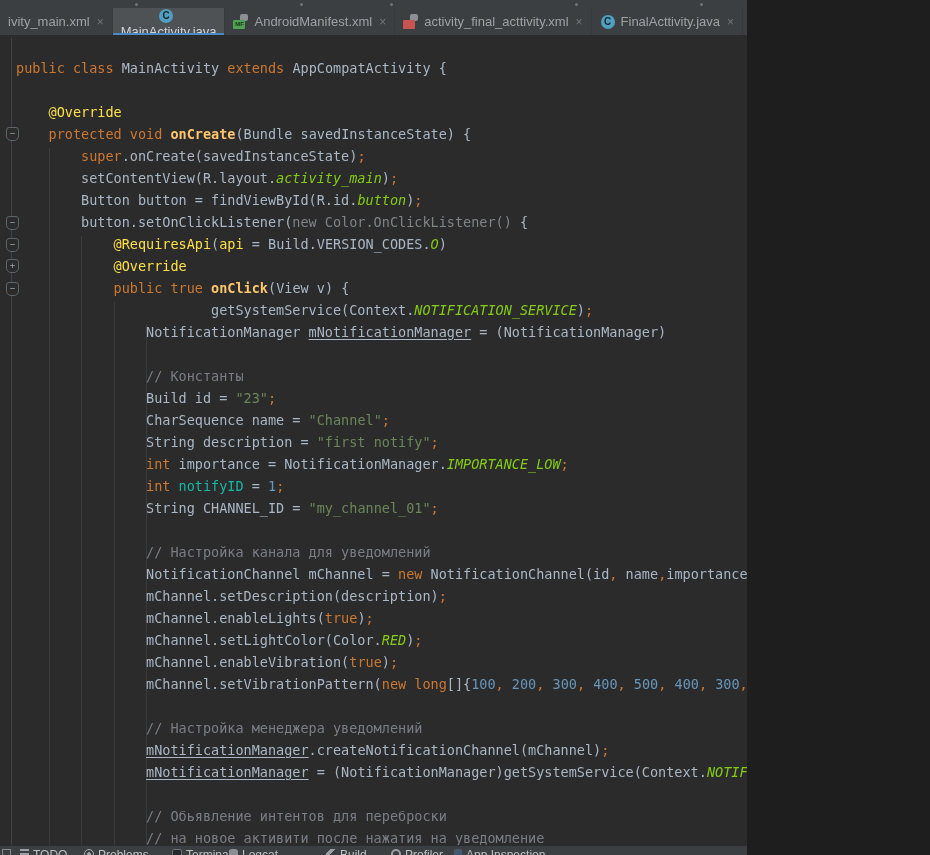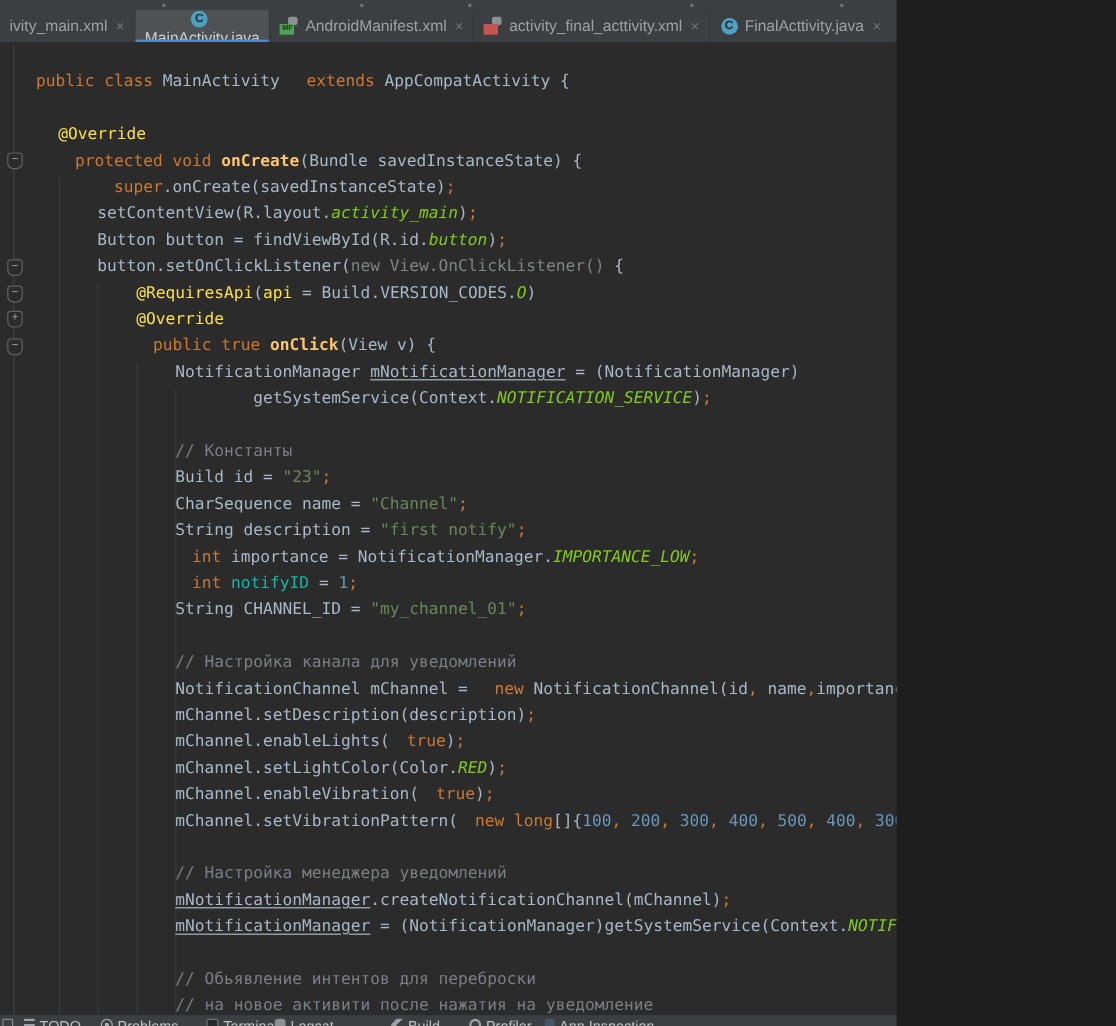--- a/index.html
+++ b/index.html
@@ -35,21 +35,21 @@
       background:#C75450;border-radius:1px;}
 
   
   #editor{position:absolute;top:35px;left:0;width:930px;height:810px;background:#2B2B2B;overflow:hidden;}
   .vline{position:absolute;width:1px;background:#3E4244;}
   .ig{position:absolute;width:1px;background:#383C3E;}
   .mguide{position:absolute;left:814px;top:0;height:810px;width:2px;background:#242628;}
   #code{position:absolute;left:0;top:0;width:930px;
         font-family:"DejaVu Sans Mono","Liberation Mono",monospace;font-size:13.5px;}
   .line{height:22px;line-height:22px;white-space:pre;padding-left:16px;}
-  .tk-d{color:#A9B7C6;} .tk-k{color:#CC7832;margin-left:14px;} .tk-a{color:#fde047;} .tk-m{color:#FFC66D;font-weight:bold;}
+  .tk-d{color:#A9B7C6;} .tk-k{color:#CC7832;} .tk-a{color:#fde047;} .tk-m{color:#FFC66D;font-weight:bold;}
   .tk-s{color:#6A8759;} .tk-n{color:#6897BB;} .tk-c{color:#7A7E85;} .tk-f{color:#84cc16;font-style:italic;}
   .tk-p{color:#CC7832;} .tk-g{color:#7F8487;} .tk-x{color:#14b8a6;}
   .tk-u{color:#A9B7C6;text-decoration:underline;text-underline-offset:2px;}
   .fold{position:absolute;left:6px;width:11px;height:12px;border:1px solid #5E6366;
         border-radius:3px 3px 5px 5px;background:#2B2B2B;color:#9CA3A7;font-size:9px;
         line-height:10px;text-align:center;z-index:3;font-family:"DejaVu Sans Mono",monospace;}
 
   
   #statusbar{position:absolute;left:0;top:845px;width:930px;height:10px;background:#3C3F41;
              border-top:1px solid #2A2C2E;overflow:hidden;}
@@ -120,26 +120,26 @@
     <div class="mguide"></div>
     <div id="code">
         <div class="line"></div>
         <div class="line"><span class="tk-k">public class</span><span class="tk-d"> MainActivity </span><span class="tk-k">extends</span><span class="tk-d"> AppCompatActivity {</span></div>
         <div class="line"></div>
         <div class="line"><span class="tk-d">    </span><span class="tk-a">@Override</span></div>
         <div class="line"><span class="tk-d">    </span><span class="tk-k">protected void</span><span class="tk-d"> </span><span class="tk-m">onCreate</span><span class="tk-d">(Bundle savedInstanceState) {</span></div>
         <div class="line"><span class="tk-d">        </span><span class="tk-k">super</span><span class="tk-d">.onCreate(savedInstanceState)</span><span class="tk-p">;</span></div>
         <div class="line"><span class="tk-d">        setContentView(R.layout.</span><span class="tk-f">activity_main</span><span class="tk-d">)</span><span class="tk-p">;</span></div>
         <div class="line"><span class="tk-d">        Button button = findViewById(R.id.</span><span class="tk-f">button</span><span class="tk-d">)</span><span class="tk-p">;</span></div>
-        <div class="line"><span class="tk-d">        button.setOnClickListener(</span><span class="tk-g">new View.OnClickListener() </span><span class="tk-d">{</span></div>
+        <div class="line"><span class="tk-d">        button.setOnClickListener(</span><span class="tk-g">new Color.OnClickListener() </span><span class="tk-d">{</span></div>
         <div class="line"><span class="tk-d">            </span><span class="tk-a">@RequiresApi</span><span class="tk-d">(</span><span class="tk-a">api</span><span class="tk-d"> = Build.VERSION_CODES.</span><span class="tk-f">O</span><span class="tk-d">)</span></div>
         <div class="line"><span class="tk-d">            </span><span class="tk-a">@Override</span></div>
         <div class="line"><span class="tk-d">            </span><span class="tk-k">public true</span><span class="tk-d"> </span><span class="tk-m">onClick</span><span class="tk-d">(View v) {</span></div>
+        <div class="line"><span class="tk-d">                        getSystemService(Context.</span><span class="tk-f">NOTIFICATION_SERVICE</span><span class="tk-d">)</span><span class="tk-p">;</span></div>
         <div class="line"><span class="tk-d">                NotificationManager </span><span class="tk-u">mNotificationManager</span><span class="tk-d"> = (NotificationManager)</span></div>
-        <div class="line"><span class="tk-d">                        getSystemService(Context.</span><span class="tk-f">NOTIFICATION_SERVICE</span><span class="tk-d">)</span><span class="tk-p">;</span></div>
         <div class="line"></div>
         <div class="line"><span class="tk-d">                </span><span class="tk-c">// Константы</span></div>
         <div class="line"><span class="tk-d">                Build id = </span><span class="tk-s">"23"</span><span class="tk-p">;</span></div>
         <div class="line"><span class="tk-d">                CharSequence name = </span><span class="tk-s">"Channel"</span><span class="tk-p">;</span></div>
         <div class="line"><span class="tk-d">                String description = </span><span class="tk-s">"first notify"</span><span class="tk-p">;</span></div>
         <div class="line"><span class="tk-d">                </span><span class="tk-k">int</span><span class="tk-d"> importance = NotificationManager.</span><span class="tk-f">IMPORTANCE_LOW</span><span class="tk-p">;</span></div>
         <div class="line"><span class="tk-d">                </span><span class="tk-k">int</span><span class="tk-d"> </span><span class="tk-x">notifyID</span><span class="tk-d"> = </span><span class="tk-n">1</span><span class="tk-p">;</span></div>
         <div class="line"><span class="tk-d">                String CHANNEL_ID = </span><span class="tk-s">"my_channel_01"</span><span class="tk-p">;</span></div>
         <div class="line"></div>
         <div class="line"><span class="tk-d">                </span><span class="tk-c">// Настройка канала для уведомлений</span></div>

